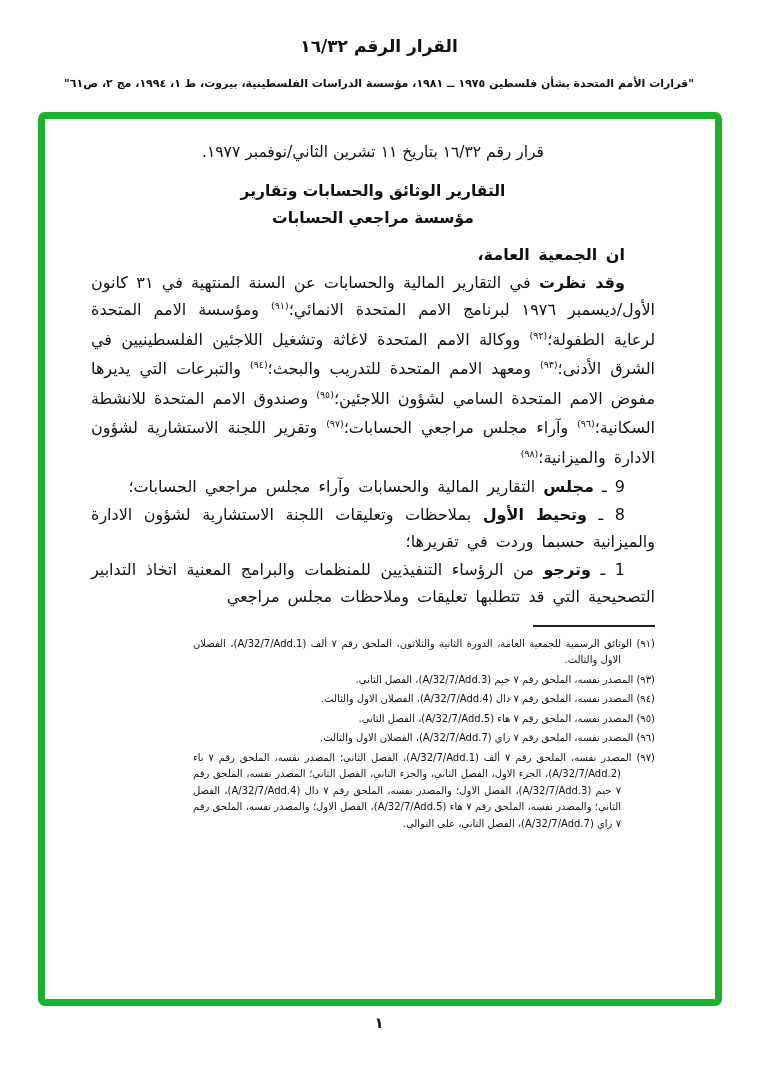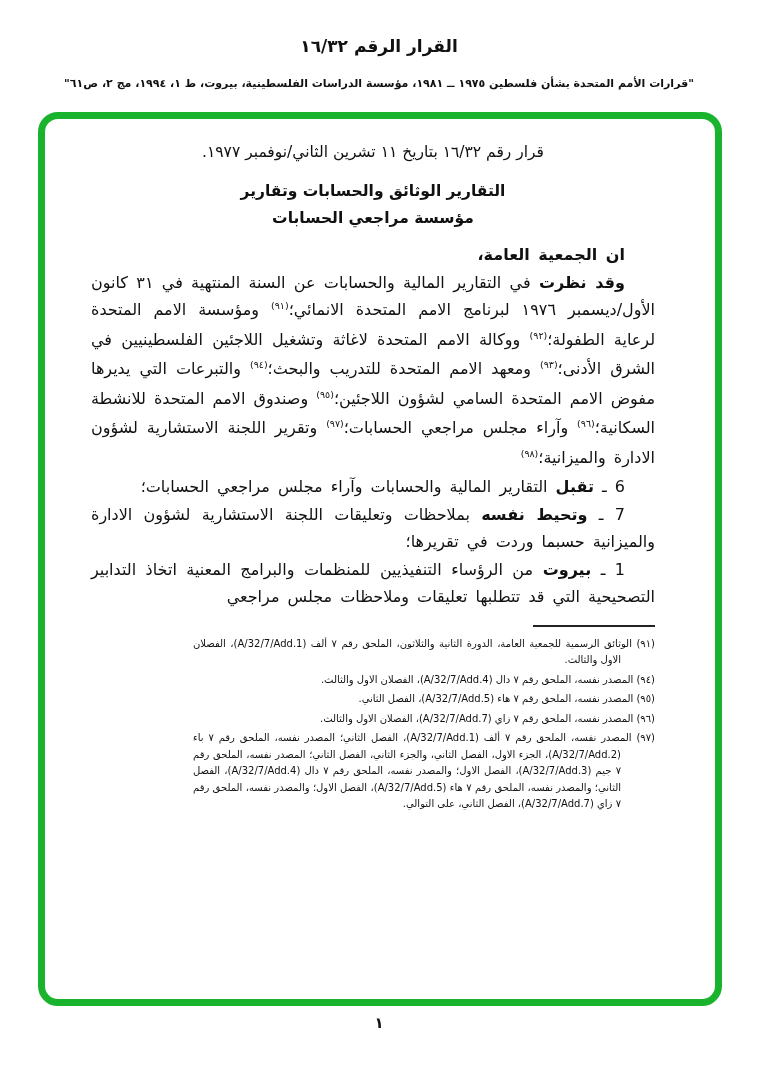--- a/index.html
+++ b/index.html
@@ -10,21 +10,21 @@
   .header-title{
     position:absolute;top:36px;left:0;width:758px;text-align:center;
     direction:rtl;font-size:17px;font-weight:bold;letter-spacing:.5px;
   }
   .header-citation{
     position:absolute;top:77px;left:0;width:758px;text-align:center;
     direction:rtl;font-size:11px;font-weight:bold;
   }
   .green-box{
     position:absolute;left:38px;top:112px;width:684px;height:894px;
-    box-sizing:border-box;border:7px solid #1ab32e;border-radius:20px;
+    box-sizing:border-box;border:7px solid #1ab32e;border-radius:7px;
     background:#ffffff;overflow:hidden;
   }
   .box-content{direction:rtl;padding:20px 60px 0 46px;}
   .res-heading{text-align:center;font-size:15.5px;line-height:26px;}
   .res-heading .h1{font-weight:normal;margin-bottom:13px;}
   .res-heading .h2,.res-heading .h3{font-weight:bold;line-height:27px;}
   .body-paragraphs{margin-top:9px;}
   .body-paragraphs p{
     margin:0;font-size:16px;line-height:27.5px;text-align:justify;
     text-indent:30px;word-spacing:3px;
@@ -56,29 +56,30 @@
   <div class="box-content">
     <div class="res-heading">
       <div class="h1">قرار رقم ١٦/٣٢ بتاريخ ١١ تشرين الثاني/نوفمبر ١٩٧٧.</div>
       <div class="h2">التقارير الوثائق والحسابات وتقارير</div>
       <div class="h3">مؤسسة مراجعي الحسابات</div>
     </div>
 
     <div class="body-paragraphs">
         <p><span class="b">ان الجمعية العامة،</span></p>
         <p><span class="b">وقد نظرت</span><span> في التقارير المالية والحسابات عن السنة المنتهية في ٣١ كانون الأول/ديسمبر ١٩٧٦ لبرنامج الامم المتحدة الانمائي؛</span><span class="sup">(٩١)</span><span> ومؤسسة الامم المتحدة لرعاية الطفولة؛</span><span class="sup">(٩٢)</span><span> ووكالة الامم المتحدة لاغاثة وتشغيل اللاجئين الفلسطينيين في الشرق الأدنى؛</span><span class="sup">(٩٣)</span><span> ومعهد الامم المتحدة للتدريب والبحث؛</span><span class="sup">(٩٤)</span><span> والتبرعات التي يديرها مفوض الامم المتحدة السامي لشؤون اللاجئين؛</span><span class="sup">(٩٥)</span><span> وصندوق الامم المتحدة للانشطة السكانية؛</span><span class="sup">(٩٦)</span><span> وآراء مجلس مراجعي الحسابات؛</span><span class="sup">(٩٧)</span><span> وتقرير اللجنة الاستشارية لشؤون الادارة والميزانية؛</span><span class="sup">(٩٨)</span></p>
-        <p><span>6 ـ </span><span class="b">تقبل</span><span> التقارير المالية والحسابات وآراء مجلس مراجعي الحسابات؛</span></p>
-        <p><span>7 ـ </span><span class="b">وتحيط نفسه</span><span> بملاحظات وتعليقات اللجنة الاستشارية لشؤون الادارة والميزانية حسبما وردت في تقريرها؛</span></p>
-        <p><span>1 ـ </span><span class="b">بيروت</span><span> من الرؤساء التنفيذيين للمنظمات والبرامج المعنية اتخاذ التدابير التصحيحية التي قد تتطلبها تعليقات وملاحظات مجلس مراجعي</span></p>
+        <p><span>9 ـ </span><span class="b">مجلس</span><span> التقارير المالية والحسابات وآراء مجلس مراجعي الحسابات؛</span></p>
+        <p><span>8 ـ </span><span class="b">وتحيط الأول</span><span> بملاحظات وتعليقات اللجنة الاستشارية لشؤون الادارة والميزانية حسبما وردت في تقريرها؛</span></p>
+        <p><span>1 ـ </span><span class="b">وترجو</span><span> من الرؤساء التنفيذيين للمنظمات والبرامج المعنية اتخاذ التدابير التصحيحية التي قد تتطلبها تعليقات وملاحظات مجلس مراجعي</span></p>
       </div>
 
     <div class="fn-sep"></div>
 
     <div class="footnotes">
         <div class="fn"><span class="fn-marker">(٩١)</span> الوثائق الرسمية للجمعية العامة، الدورة الثانية والثلاثون، الملحق رقم ٧ ألف (A/32/7/Add.1)، الفصلان الاول والثالث.</div>
+        <div class="fn"><span class="fn-marker">(٩٣)</span> المصدر نفسه، الملحق رقم ٧ جيم (A/32/7/Add.3)، الفصل الثاني.</div>
         <div class="fn"><span class="fn-marker">(٩٤)</span> المصدر نفسه، الملحق رقم ٧ دال (A/32/7/Add.4)، الفصلان الاول والثالث.</div>
         <div class="fn"><span class="fn-marker">(٩٥)</span> المصدر نفسه، الملحق رقم ٧ هاء (A/32/7/Add.5)، الفصل الثاني.</div>
         <div class="fn"><span class="fn-marker">(٩٦)</span> المصدر نفسه، الملحق رقم ٧ زاي (A/32/7/Add.7)، الفصلان الاول والثالث.</div>
         <div class="fn"><span class="fn-marker">(٩٧)</span> المصدر نفسه، الملحق رقم ٧ ألف (A/32/7/Add.1)، الفصل الثاني؛ المصدر نفسه، الملحق رقم ٧ باء (A/32/7/Add.2)، الجزء الاول، الفصل الثاني، والجزء الثاني، الفصل الثاني؛ المصدر نفسه، الملحق رقم ٧ جيم (A/32/7/Add.3)، الفصل الاول؛ والمصدر نفسه، الملحق رقم ٧ دال (A/32/7/Add.4)، الفصل الثاني؛ والمصدر نفسه، الملحق رقم ٧ هاء (A/32/7/Add.5)، الفصل الاول؛ والمصدر نفسه، الملحق رقم ٧ زاي (A/32/7/Add.7)، الفصل الثاني، على التوالي.</div>
       </div>
   </div>
 </div>
 
 <div class="page-number">١</div>
 

